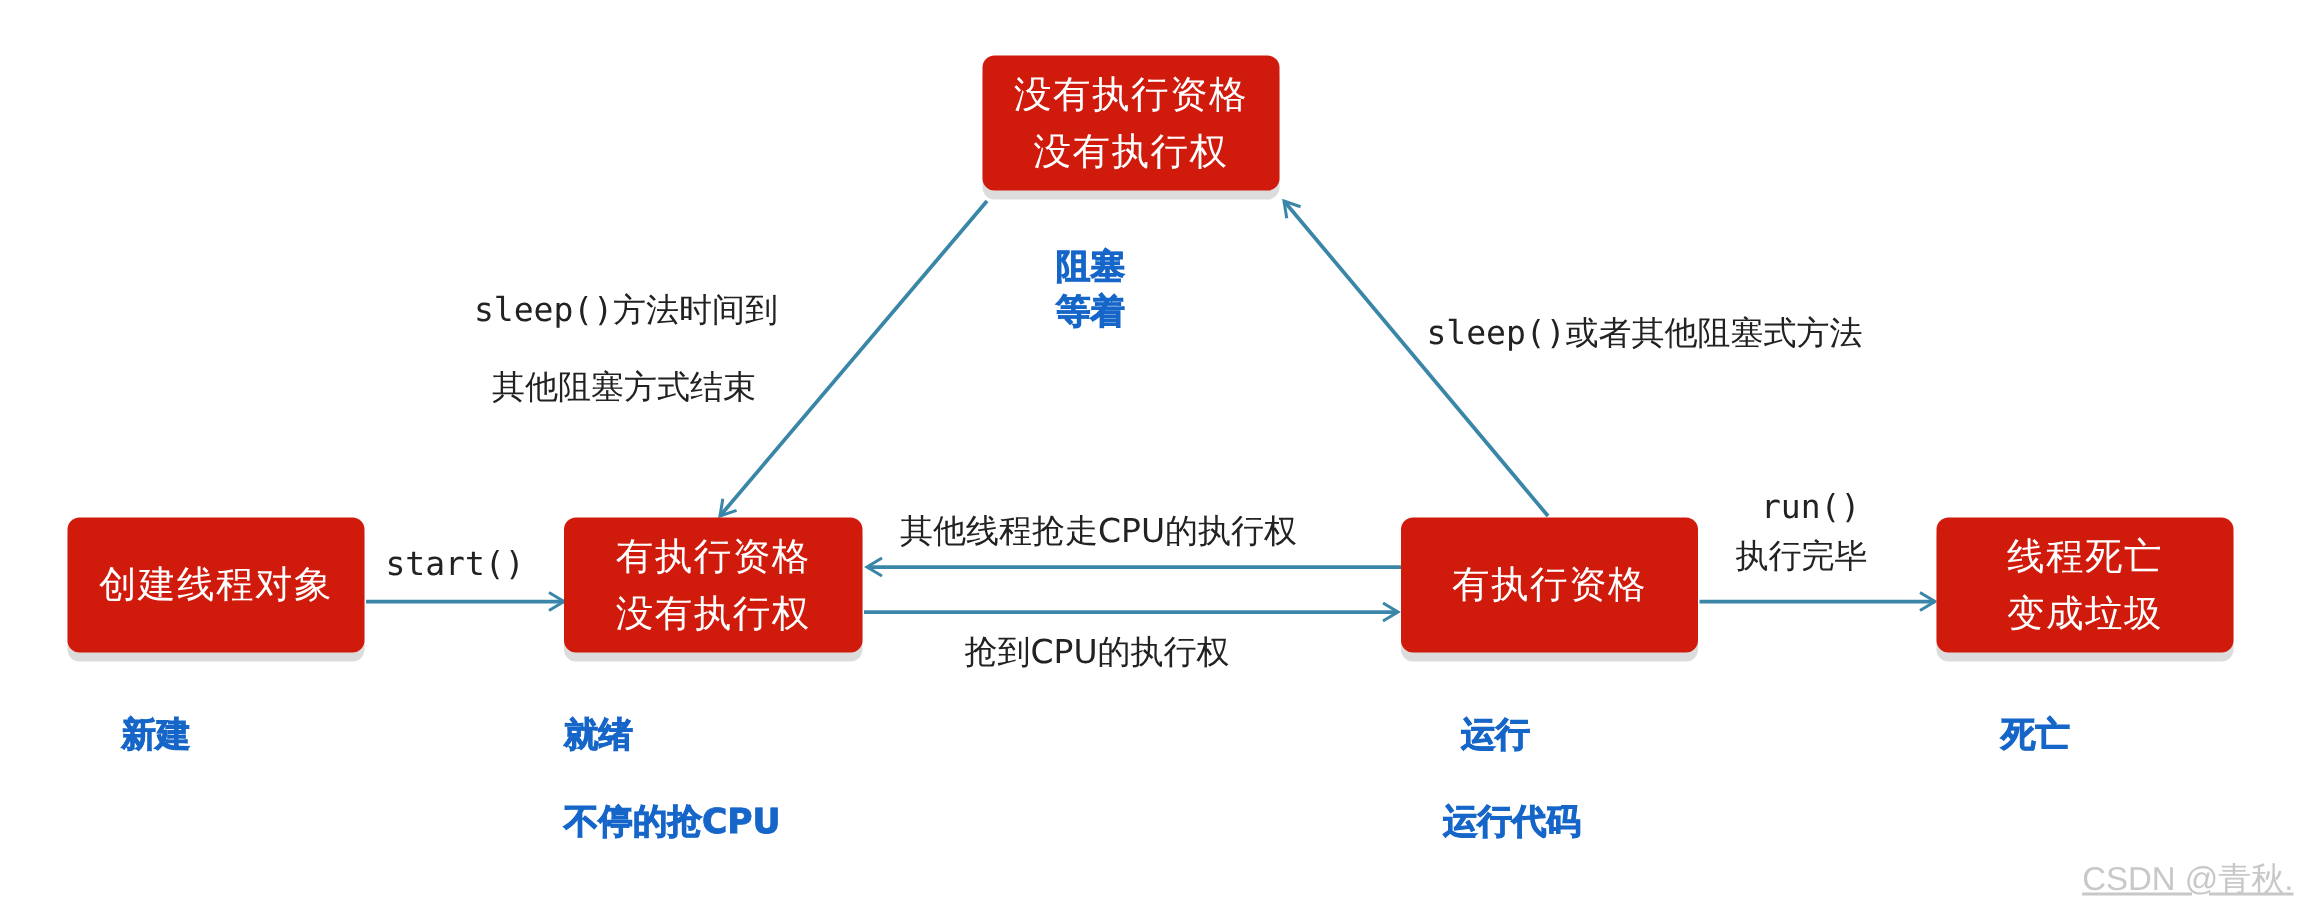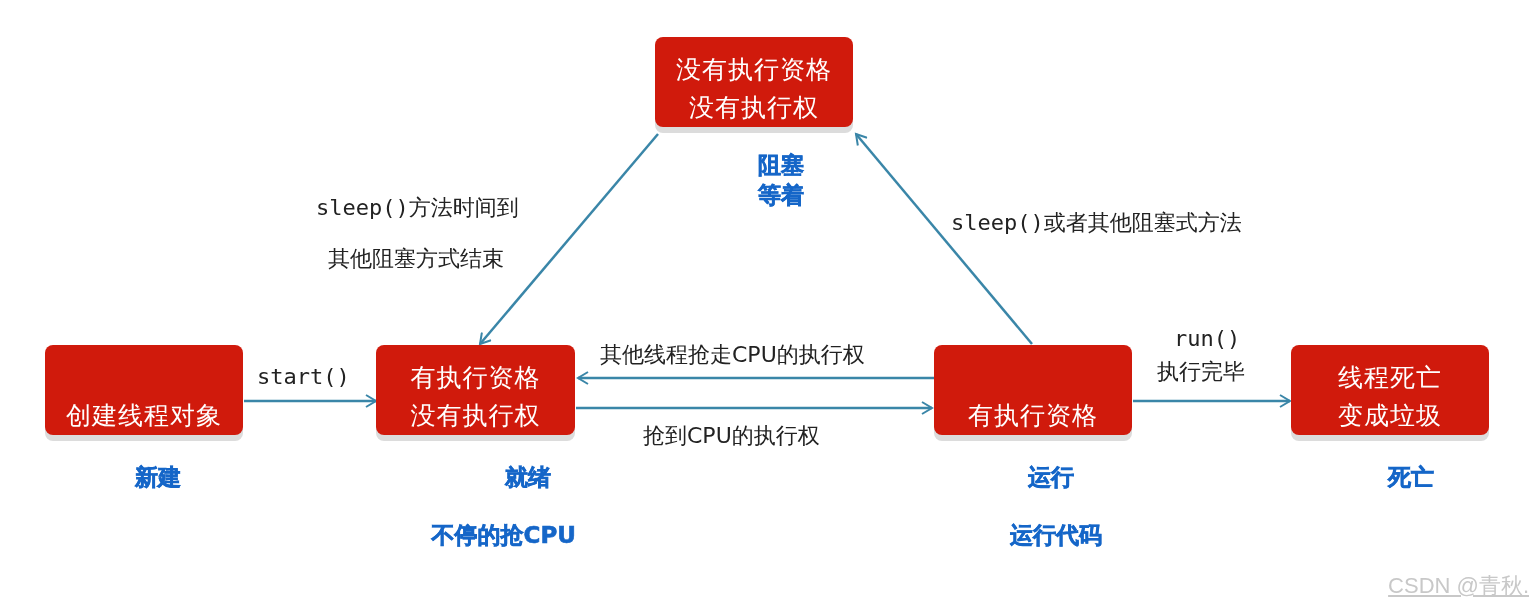--- a/index.html
+++ b/index.html
@@ -7,30 +7,31 @@
       width: 1539px; height: 611px; position: relative; overflow: hidden;
       background: #ffffff;
       font-family: "DejaVu Sans", sans-serif;
     }
     .box {
       position: absolute;
       background: #d01a0c;
       border-radius: 8px;
       box-shadow: 0 6px 0 0 #dcdcdc;
       color: #ffffff;
-      display: flex; flex-direction: column; align-items: center; justify-content: flex-end;
+      display: flex; flex-direction: column; align-items: center; justify-content: center;
       font-size: 25px; line-height: 38px; letter-spacing: 1px;
     }
     .state-label {
       position: absolute;
       color: #1566c8;
       font-weight: bold;
       font-size: 23px;
-      text-align: right;
+      text-align: left;
       line-height: 30px;
+      margin-top: 13px;
       -webkit-text-stroke: 0.6px #1566c8;
     }
     .edge-label {
       position: absolute;
       color: #222222;
       font-size: 22px;
       line-height: 30px;
       white-space: nowrap;
     }
     .mono { font-family: "DejaVu Sans Mono", monospace; }

